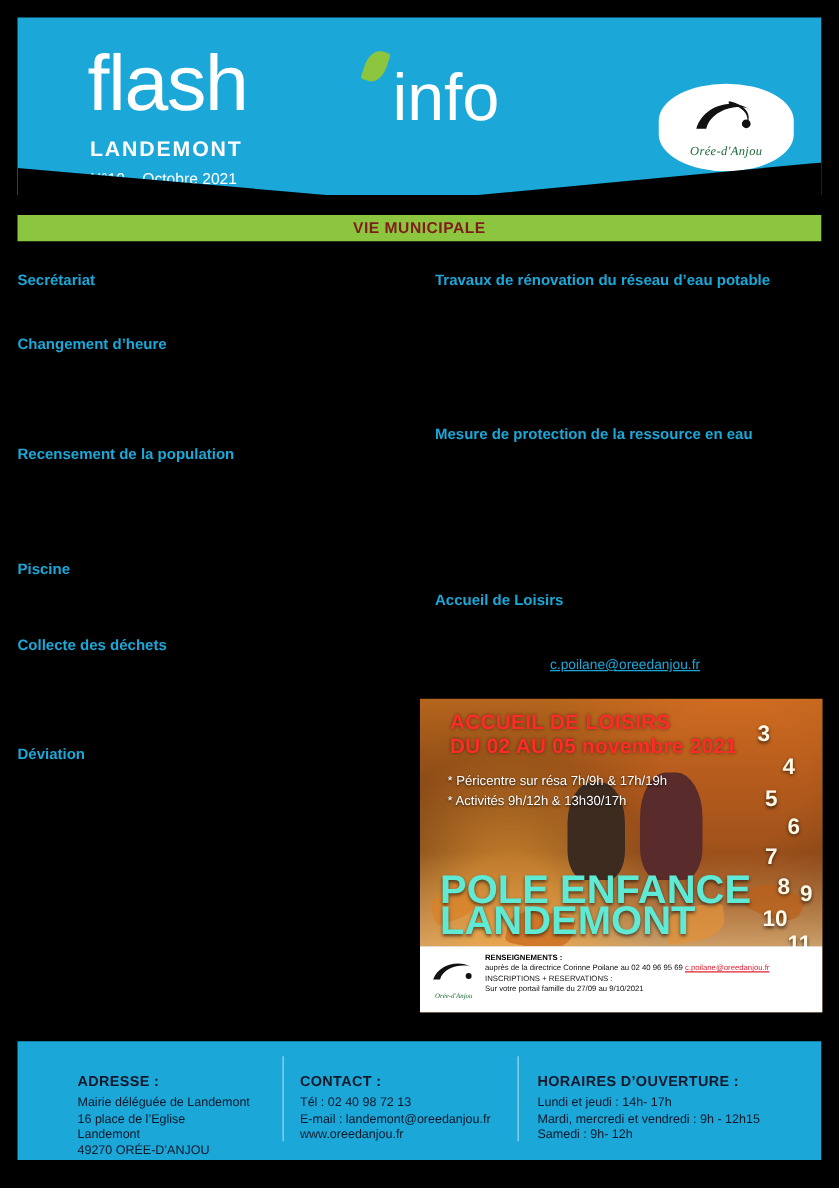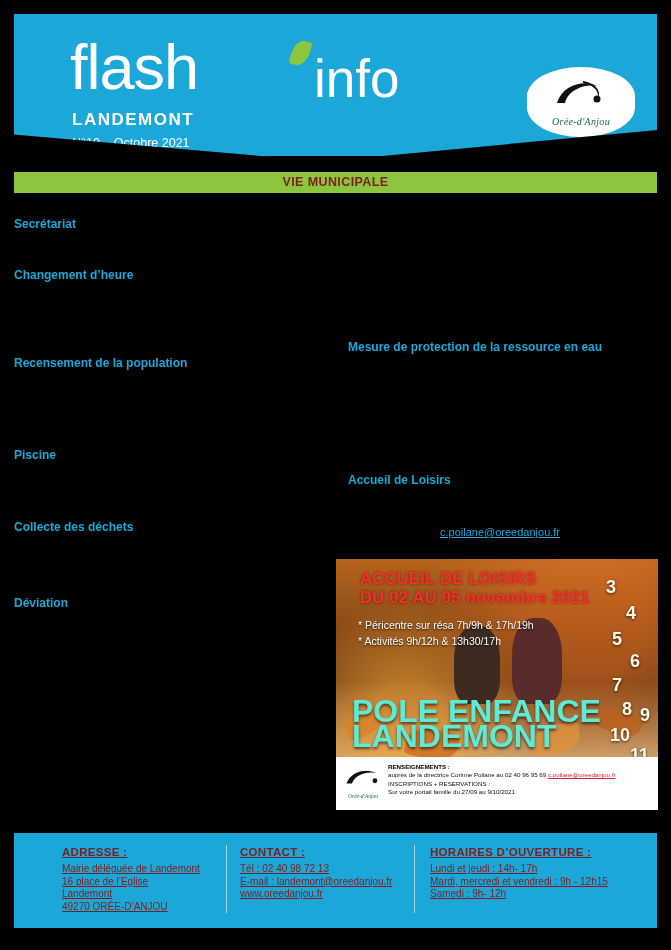--- a/index.html
+++ b/index.html
@@ -226,21 +226,21 @@
     font-style: italic; font-size: 5.5px; color:#1b6b3a;
   }
 
   
   .footer {
     position: absolute;
     left: 14px; top: 833px;
     width: 643px; height: 95px;
     background: #1BA8D8;
   }
-  .footer .col { position: absolute; top: 13px; color:#7f1d1d;text-decoration:underline; }
+  .footer .col { position: absolute; top: 27px; color:#0f172a; }
   .footer h4 {
     margin: 0 0 5px 0;
     font-size: 11.5px;
     font-weight: bold;
     letter-spacing: .3px;
   }
   .footer p { margin:0; font-size: 10px; line-height: 12.5px; }
   .footer .divider {
     position:absolute; top:12px; width:1px; height:68px; background: rgba(255,255,255,.55);
   }
@@ -272,23 +272,24 @@
 
   <div class="section-band">
     <span>VIE MUNICIPALE</span>
   </div>
 
   <div class="toc">
     <a href="#" style="left:14px; top:217px;">Secrétariat</a>
     <a href="#" style="left:14px; top:268px;">Changement d’heure</a>
     <a href="#" style="left:14px; top:356px;">Recensement de la population</a>
     <a href="#" style="left:14px; top:448px;">Piscine</a>
-    <a href="#" style="left:14px; top:509px;margin-top:11px;">Collecte des déchets</a>
+    <a href="#" style="left:14px; top:509px;">Collecte des déchets</a>
     <a href="#" style="left:14px; top:596px;">Déviation</a>
 
+    <a href="#" style="left:348px; top:217px;">Travaux de rénovation du réseau d’eau potable</a>
     <a href="#" style="left:348px; top:340px;text-align:right;">Mesure de protection de la ressource en eau</a>
     <a href="#" style="left:348px; top:473px;">Accueil de Loisirs</a>
 
     <a href="#" class="mail" style="left:440px; top:526px;">c.poilane@oreedanjou.fr</a>
   </div>
 
   <div class="poster">
     <div class="poster-photo">
       <div class="leaf-blob" style="left:8px;  top:150px; width:40px; height:26px; background:#d8812a; transform:rotate(-20deg);"></div>
       <div class="leaf-blob" style="left:70px; top:170px; width:52px; height:30px; background:#c96a1f; transform:rotate(12deg);"></div>

